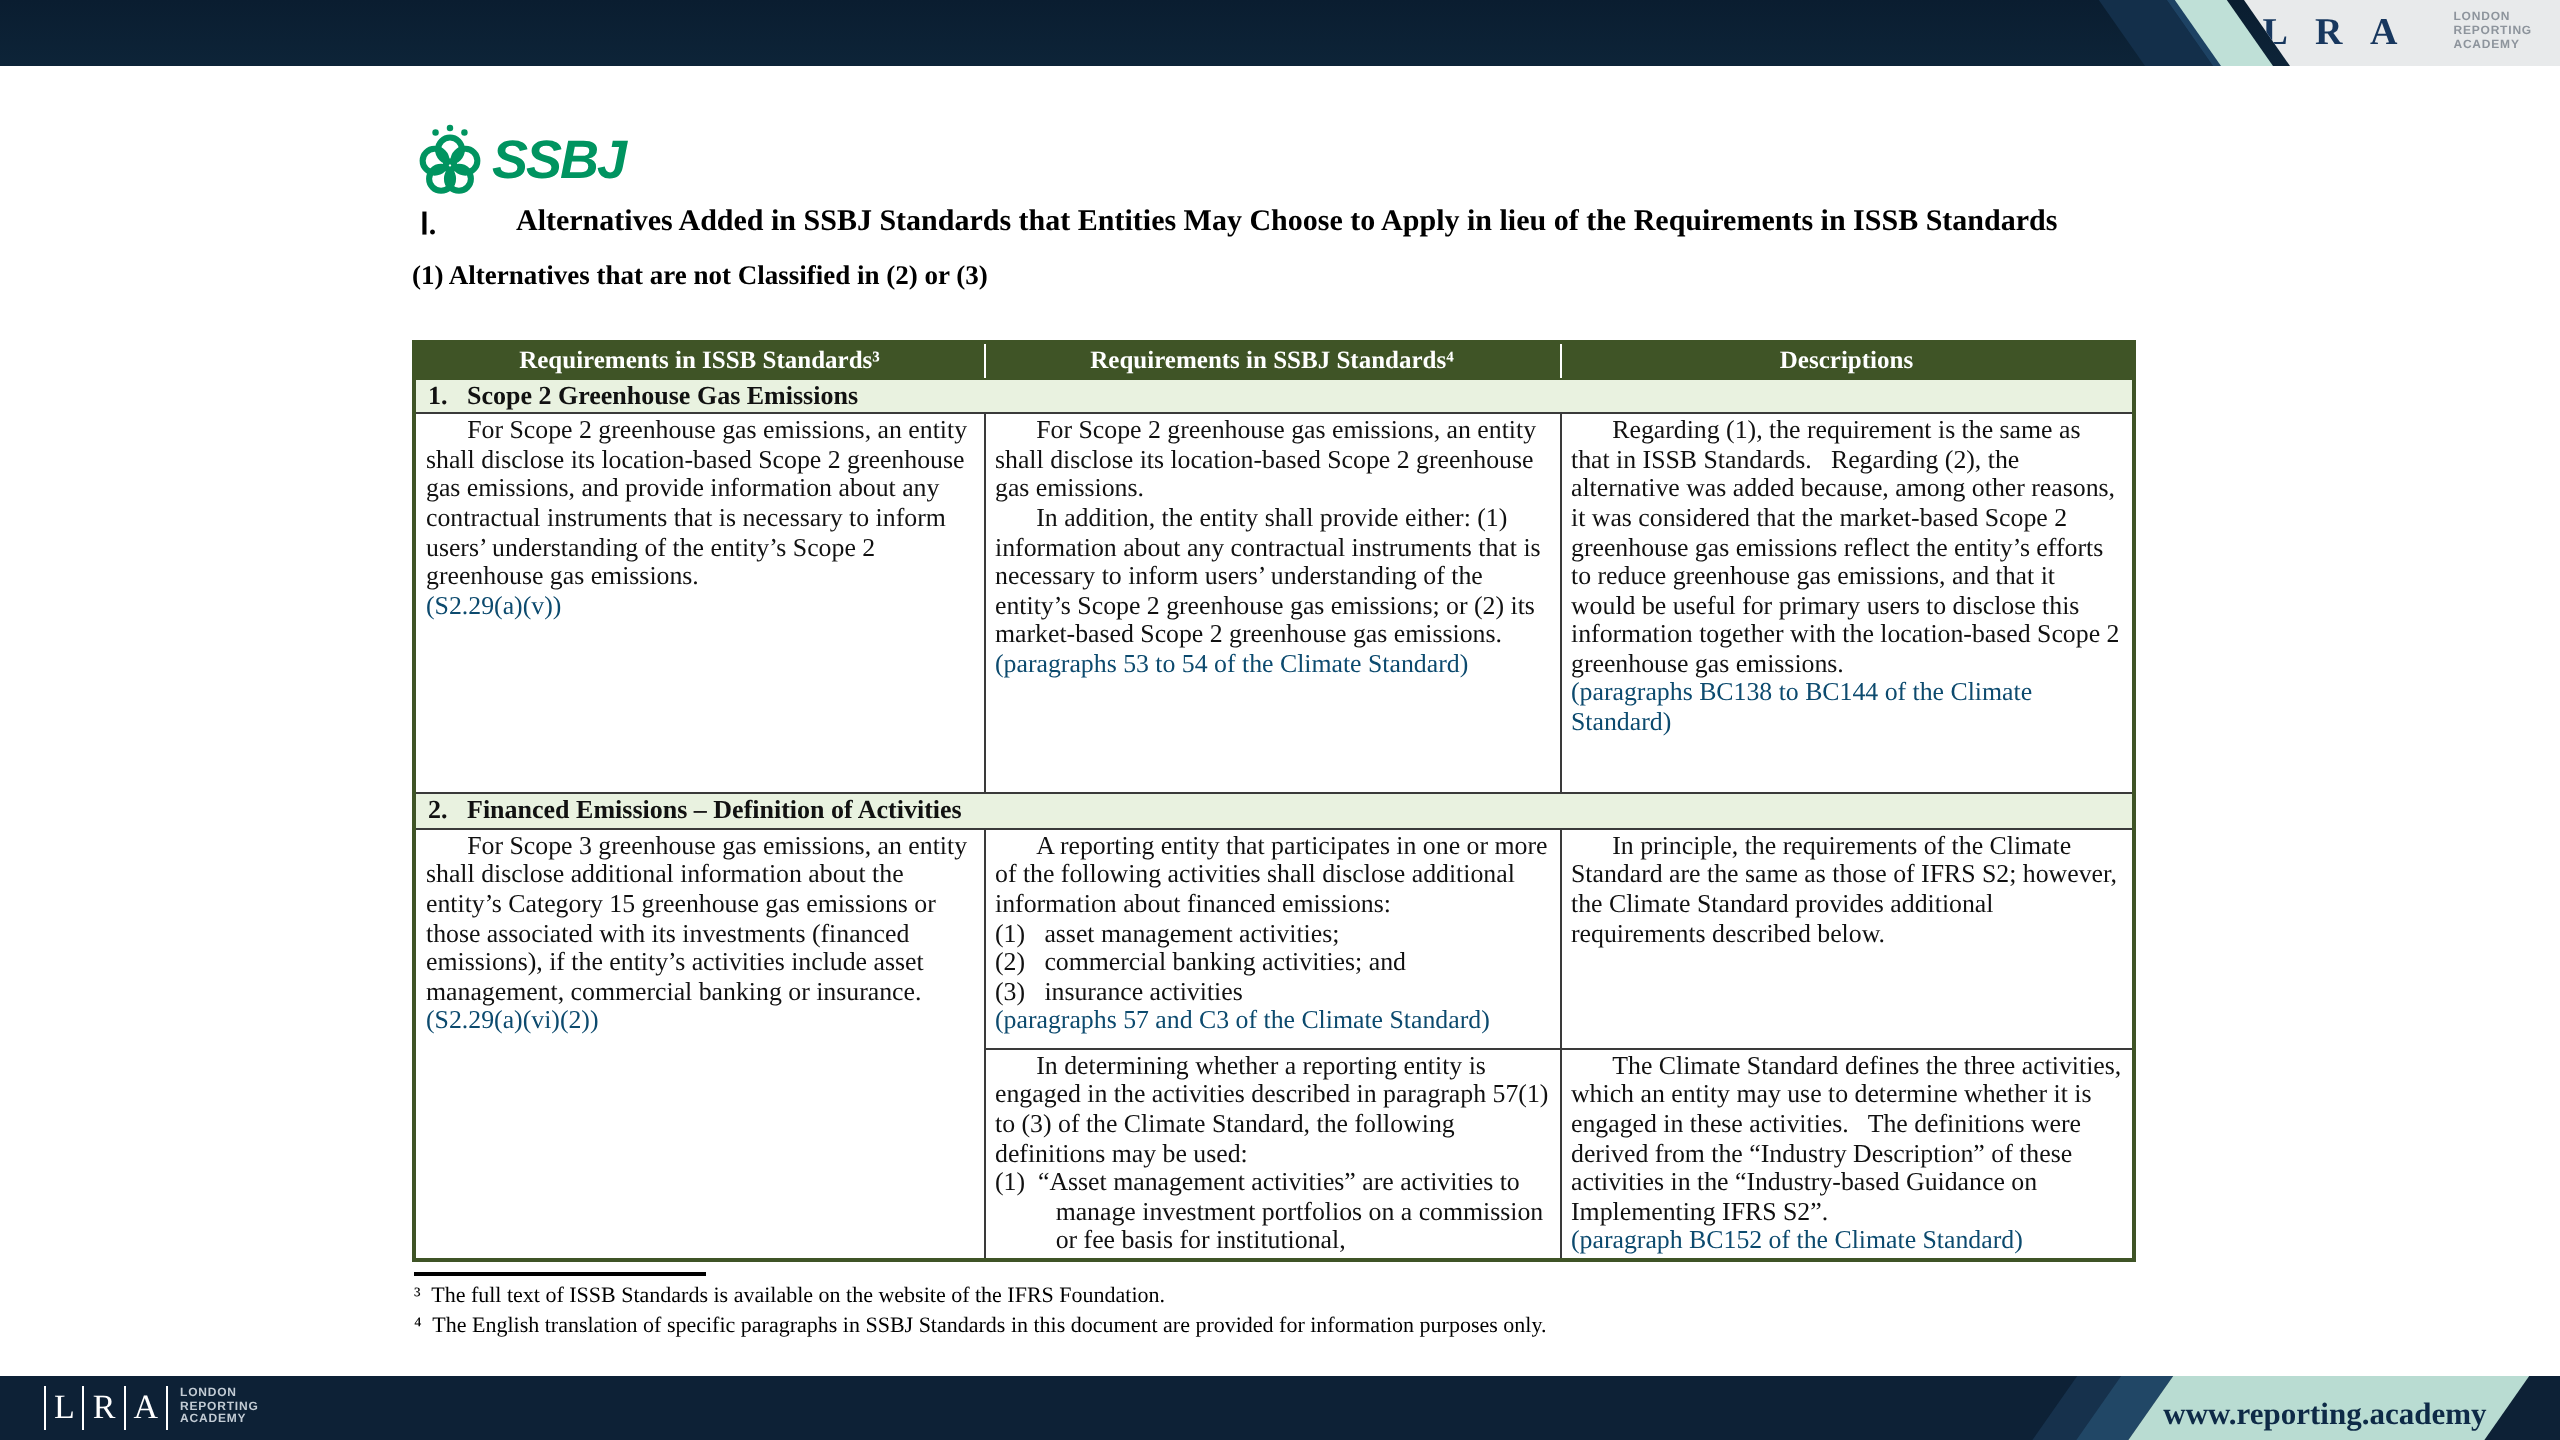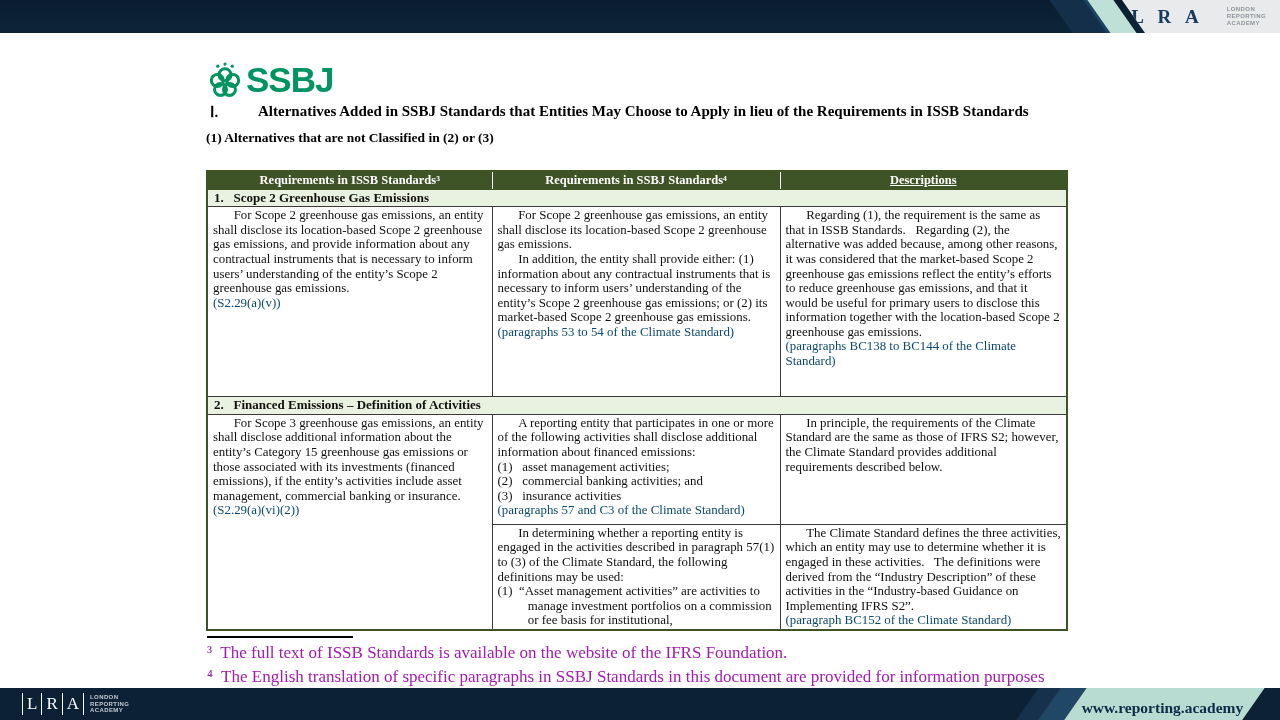--- a/index.html
+++ b/index.html
@@ -37,50 +37,50 @@
   .bb-stripe2 { position:absolute; left:1062px; top:-2px; width:26px; height:40px;
                 background:#214766; transform:skewX(-35deg); transform-origin:top left; }
   .bb-teal { position:absolute; left:1088px; top:-2px; width:178px; height:40px;
              background:#b9dcd2; transform:skewX(-35deg); transform-origin:top left;
              display:flex; align-items:center; justify-content:center; }
   .bb-url { transform:skewX(35deg); color:#0e2a47; font-weight:bold; font-size:15.5px;
             padding-top:3px; cursor:pointer; }
 
   
   .ssbj-logo { position:absolute; left:206px; top:60px; display:flex; align-items:center; gap:2px; }
-  .ssbj-text { color:#009460; font-size:35px; font-weight:bold; letter-spacing:-1px;
-               font-family:"Liberation Sans", sans-serif; }
+  .ssbj-text { color:#009460; font-size:27px; font-weight:bold; letter-spacing:-1px;
+               font-family:"Liberation Sans", sans-serif;font-style:italic; }
 
   
   .heading { position:absolute; left:210px; top:103px; width:880px; font-size:15px;
              font-weight:bold; color:#000; display:flex; }
   .heading .numeral { width:48px; }
   .subheading { position:absolute; left:206px; top:130px; font-size:13.5px; font-weight:bold; color:#000; }
 
   
   .tblwrap { position:absolute; left:206px; top:151px; width:860px; }
   table { border-collapse:collapse; table-layout:fixed; width:860px;
           font-size:12.9px; line-height:1.13; color:#111; }
   td, th { border:1px solid #3a3a3a; vertical-align:top; padding:1px 5px; overflow:hidden; }
   table { border:2px solid #3f5426;margin-top:19px; }
   th.hdr { background:#3f5426; color:#fff; font-size:12.5px; font-weight:bold;
            text-align:center; height:18px; padding:1px 2px; border-color:#3f5426; border-right-color:#fff; }
-  th.hdr:last-child { border-right-color:#3f5426;text-decoration:underline; }
+  th.hdr:last-child { border-right-color:#3f5426; }
   td.section { background:#e9f2e0; font-weight:bold; font-size:13px; height:17px; padding-left:6px; }
   .para { text-indent:1.6em; }
   .cite { color:#0c4a6e; cursor:pointer; }
   .hang { padding-left:2.35em; text-indent:-2.35em; }
   tr.r1 td { height:190px; }
   tr.r2a td { height:110px; }
   tr.r2b td { height:90px; }
 
   
   .fnrule { position:absolute; left:207px; top:636px; width:146px; border-top:2px solid #000; }
-  .footnotes { position:absolute; left:207px; top:641px; width:860px; font-size:17px;
-               color:#a21caf; line-height:1.4; }
+  .footnotes { position:absolute; left:207px; top:641px; width:860px; font-size:11px;
+               color:#000000; line-height:1.4; }
 </style>
 </head>
 <body>
 
 <div class="canvas">
 
   <div class="topbar">
     <div class="tb-stripe1"></div>
     <div class="tb-stripe2"></div>
     <div class="tb-stripe3"></div>

